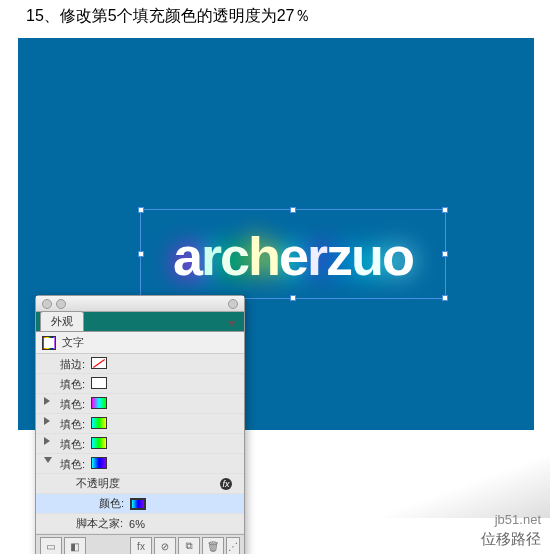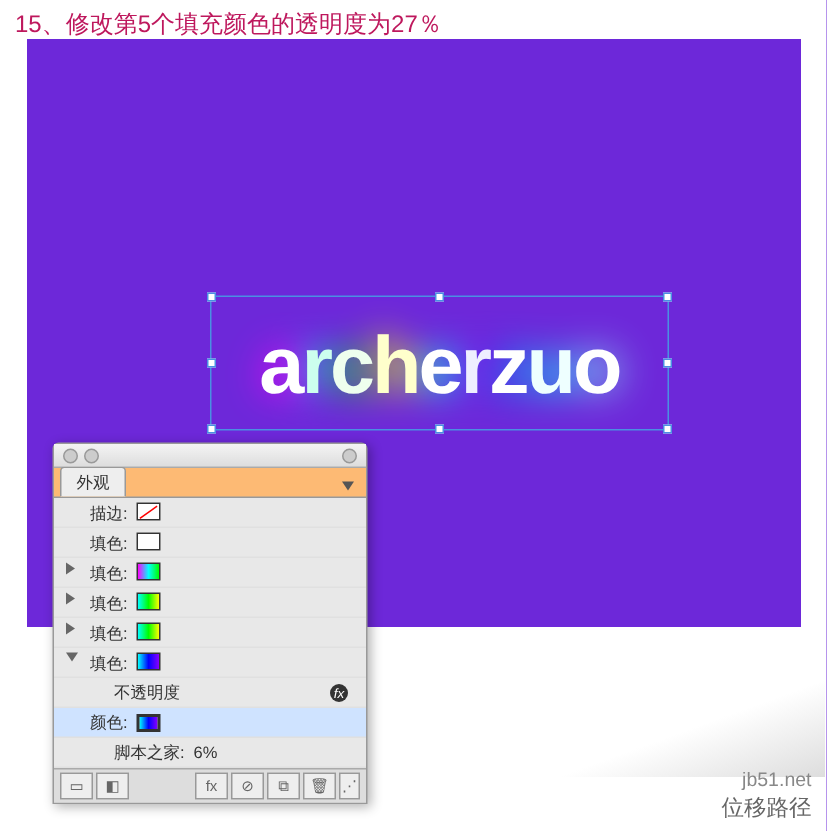--- a/index.html
+++ b/index.html
@@ -1,18 +1,18 @@
 <!DOCTYPE html>
 <html><head>
 <meta charset="utf-8">
 <style>
 *{margin:0;padding:0;box-sizing:border-box;font-family:"Microsoft YaHei",Arial,sans-serif}
 body{width:551px;height:554px;background:#fff;position:relative;overflow:hidden}
-.caption{color:#be185d;font-size:16px;padding:6px 10px 8px}
-.canvas-area{position:absolute;left:18px;top:26px;width:516px;height:392px;background:#6d28d9}
+.caption{color:#000000;font-size:16px;padding:6px 26px 8px}
+.canvas-area{position:absolute;left:18px;top:38px;width:516px;height:392px;background:#0369a1}
 .text-effect{position:absolute;left:130px;top:163px;width:290px;height:110px}
 .glow{position:absolute;inset:0;display:flex;align-items:center;justify-content:center}
 .glow-text{font-size:54px;font-weight:900;font-family:Arial,sans-serif;letter-spacing:-2px}
 .glow-bg{filter:blur(12px);opacity:.9}
 .glow-bg span:nth-child(1){color:#f0f}
 .glow-bg span:nth-child(2){color:#0ff}
 .glow-bg span:nth-child(3){color:#0f0}
 .glow-bg span:nth-child(4){color:#ff0}
 .glow-bg span:nth-child(5){color:#0ff}
 .glow-bg span:nth-child(6){color:#80f}
@@ -31,21 +31,21 @@
 .sel-box{position:absolute;border:1px solid #4a90e2}
 .sel-box .h{position:absolute;width:6px;height:6px;background:#fff;border:1px solid #4a90e2}
 .sel-box .tl{left:-3px;top:-3px}.sel-box .tr{right:-3px;top:-3px}
 .sel-box .bl{left:-3px;bottom:-3px}.sel-box .br{right:-3px;bottom:-3px}
 .sel-box .tm{left:50%;top:-3px;margin-left:-3px}.sel-box .bm{left:50%;bottom:-3px;margin-left:-3px}
 .sel-box .ml{left:-3px;top:50%;margin-top:-3px}.sel-box .mr{right:-3px;top:50%;margin-top:-3px}
 .panel{position:absolute;left:35px;top:295px;width:210px;background:#e8e8e8;border:1px solid #999;border-radius:4px 4px 0 0;font-size:11px;color:#333;box-shadow:2px 2px 8px rgba(0,0,0,.3)}
 .titlebar{height:16px;display:flex;align-items:center;padding:0 6px;gap:4px;border-bottom:1px solid #aaa;background:linear-gradient(#f4f4f4,#ddd)}
 .wbtn{width:10px;height:10px;border-radius:50%;background:#ccc;border:1px solid #999}
 .titlebar .right{margin-left:auto}
-.tab-row{height:20px;display:flex;align-items:end;padding:0 4px;background:#fdba74;border-bottom:1px solid #999}
+.tab-row{height:20px;display:flex;align-items:end;padding:0 4px;background:#0f766e;border-bottom:1px solid #999}
 .tab{padding:2px 10px;background:#eee;border:1px solid #999;border-bottom:none;border-radius:3px 3px 0 0}
 .tab-row .tri{margin-left:auto;margin-right:4px;margin-bottom:4px;width:0;height:0;border-left:4px solid transparent;border-right:4px solid transparent;border-top:6px solid #555}
 .hdr-row{display:flex;align-items:center;padding:3px 6px;border-bottom:1px solid #ccc;background:#f0f0f0}
 .swatch{width:14px;height:14px;border:1px solid #333;margin-right:6px}
 .row{display:flex;align-items:flex-start;padding:3px 6px 3px 24px;border-bottom:1px solid #e0e0e0;gap:6px;height:20px}
 .row.sel{background:#cfe3ff}
 .row .arr{position:absolute;left:8px;width:0;height:0;border-top:4px solid transparent;border-bottom:4px solid transparent;border-left:6px solid #666}
 .row .arr.dn{border-left:4px solid transparent;border-right:4px solid transparent;border-top:6px solid #666;border-bottom:none}
 .row{position:relative}
 .sw{width:16px;height:12px;border:1px solid #333;display:inline-block;vertical-align:middle;background:#fff}
@@ -93,20 +93,26 @@
 <div class="panel">
   <div class="titlebar">
     <div class="wbtn"></div>
     <div class="wbtn"></div>
     <div class="wbtn right"></div>
   </div>
   <div class="tab-row">
     <div class="tab">外观</div>
     <div class="tri"></div>
   </div>
+  <div class="hdr-row">
+    <span class="swatch rainbow-sw">
+        <i></i>
+      </span>
+    <span>文字</span>
+  </div>
   <div class="row">
     <span>描边:</span>
     <span class="sw none"></span>
   </div>
   <div class="row">
     <span>填色:</span>
     <span class="sw"></span>
   </div>
   <div class="row">
     <span class="arr"></span>
@@ -125,21 +131,21 @@
   </div>
   <div class="row">
     <span class="arr dn"></span>
     <span>填色:</span>
     <span class="sw grad3"></span>
   </div>
   <div class="subrow">
     <span>不透明度</span>
     <span class="fx">fx</span>
   </div>
-  <div class="subrow sel row" style="padding-left:24px">
+  <div class="subrow sel row" style="padding-left:63px">
     <span>颜色:</span>
     <span class="sw grad3" style="border:2px solid #333"></span>
   </div>
   <div class="subrow">
     <span>脚本之家:</span>
     <span>6%</span>
   </div>
   <div class="panel-footer">
     <div class="fbtn">▭</div>
     <div class="fbtn">◧</div>

